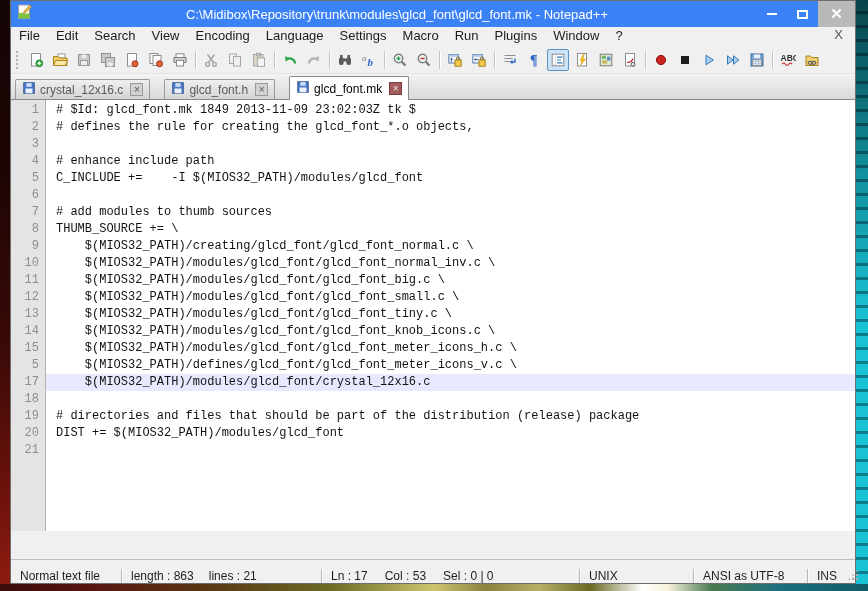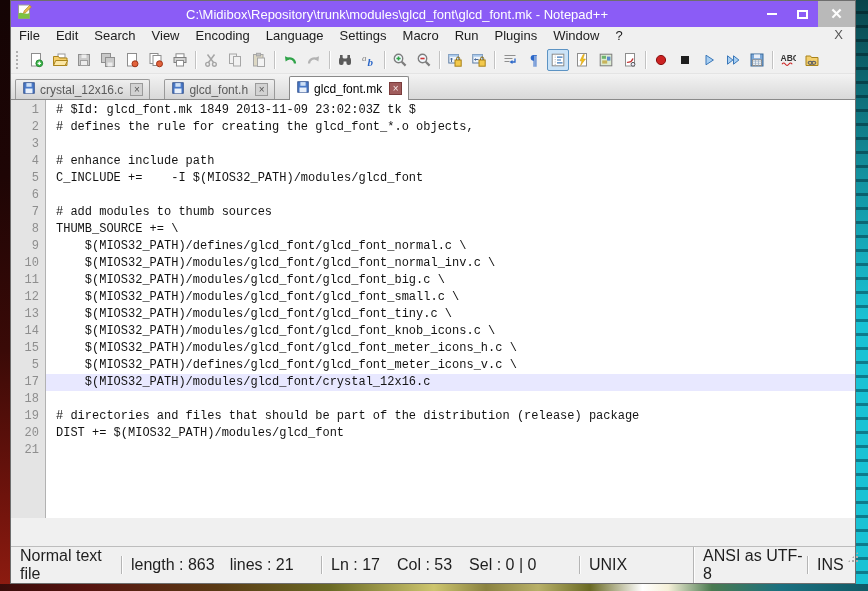--- a/index.html
+++ b/index.html
@@ -15,21 +15,21 @@
   .strip-bottom{ position:absolute; left:0; bottom:0; width:868px; height:7px;
                  background:linear-gradient(90deg,#3a0c0a 0%,#571410 10%,#5a3a14 25%,#6a6a24 38%,
                    #cdc56e 50%,#8a8240 56%,#b8b068 62%,#6a6a24 68%,#ffffff 74%,#f5f0d8 77%,
                    #4a7a50 82%,#1a7080 90%,#115a66 100%); }
 
   .window { position:absolute; left:10px; top:0; width:846px; height:584px;
             display:flex; flex-direction:column; background:#f0f0f0;
             border:1px solid #6e6e6e; }
 
   
-  .titlebar { flex:0 0 26px; background:#8b5cf6; display:flex; align-items:center; }
+  .titlebar { flex:0 0 26px; background:#3b82f6; display:flex; align-items:center; }
   .title-icon { margin:0 6px 0 5px; }
   .title-text { flex:1; text-align:center; color:#fff; font-size:13px; white-space:nowrap; overflow:hidden; }
   .win-controls { display:flex; height:100%; }
   .win-btn { width:31px; height:100%; display:flex; align-items:center; justify-content:center; }
   .glyph-min { width:10px; height:2px; background:#fff; }
   .glyph-max { width:11px; height:9px; border:2px solid #fff; }
   .win-btn.close { width:37px; background:#b9b9b9; color:#fdfdfd; font-size:15px; font-weight:bold; }
 
   
   .menubar { flex:0 0 20px; display:flex; align-items:flex-start; background:#f0f0f0;
@@ -65,21 +65,21 @@
   .gutter { flex:0 0 35px; background:#e4e4e4; border-right:1px solid #b2b2b2; padding-top:2px;
             font-family:"Liberation Mono", monospace; font-size:12px; color:#8e8e8e; text-align:right; }
   .gutter .ln { height:17px; line-height:17px; padding-right:6px; }
   .code { flex:1 1 auto; padding-top:2px; font-family:"Liberation Mono", monospace;
           font-size:12px; color:#121212; }
   .code-line { height:17px; line-height:17px; padding-left:10px; white-space:pre; }
   .code-line.current { background:#e8e8ff; }
 
   
   .statusbar { flex:0 0 24px; background:#f0f0f0; border-top:1px solid #bdbdbd; display:flex;
-               align-items:center; font-size:16px; color:#1e1e1e;margin-top:28px; }
+               align-items:flex-end; font-size:12px; color:#1e1e1e;margin-top:28px; }
   .sb-sec { display:flex; align-items:center; padding-left:9px; }
   .sb-sec + .sb-sec { border-left:1px solid #b5b5b5; box-shadow:inset 1px 0 0 #fdfdfd; }
   .sb-doc { flex:0 0 110px; }
   .sb-len { flex:0 0 200px; gap:15px; }
   .sb-cur { flex:0 0 258px; gap:17px; }
   .sb-eol { flex:0 0 114px; }
   .sb-enc { flex:0 0 114px; }
   .sb-ins { flex:0 0 44px; }
   .sb-grip { flex:1 1 auto; position:relative; }
   .sb-grip::after { content:""; position:absolute; right:2px; bottom:2px; width:12px; height:12px;
@@ -475,21 +475,21 @@
         </div>
       <div class="code">
           <div class="code-line"># $Id: glcd_font.mk 1849 2013-11-09 23:02:03Z tk $</div>
           <div class="code-line"># defines the rule for creating the glcd_font_*.o objects,</div>
           <div class="code-line"></div>
           <div class="code-line"># enhance include path</div>
           <div class="code-line">C_INCLUDE +=    -I $(MIOS32_PATH)/modules/glcd_font</div>
           <div class="code-line"></div>
           <div class="code-line"># add modules to thumb sources</div>
           <div class="code-line">THUMB_SOURCE += \</div>
-          <div class="code-line">    $(MIOS32_PATH)/defines/glcd_font/glcd_font_normal.c \</div>
+          <div class="code-line">    $(MIOS32_PATH)/creating/glcd_font/glcd_font_normal.c \</div>
           <div class="code-line">    $(MIOS32_PATH)/modules/glcd_font/glcd_font_normal_inv.c \</div>
           <div class="code-line">    $(MIOS32_PATH)/modules/glcd_font/glcd_font_big.c \</div>
           <div class="code-line">    $(MIOS32_PATH)/modules/glcd_font/glcd_font_small.c \</div>
           <div class="code-line">    $(MIOS32_PATH)/modules/glcd_font/glcd_font_tiny.c \</div>
           <div class="code-line">    $(MIOS32_PATH)/modules/glcd_font/glcd_font_knob_icons.c \</div>
           <div class="code-line">    $(MIOS32_PATH)/modules/glcd_font/glcd_font_meter_icons_h.c \</div>
           <div class="code-line">    $(MIOS32_PATH)/defines/glcd_font/glcd_font_meter_icons_v.c \</div>
           <div class="code-line current">    $(MIOS32_PATH)/modules/glcd_font/crystal_12x16.c</div>
           <div class="code-line"></div>
           <div class="code-line"># directories and files that should be part of the distribution (release) package</div>

